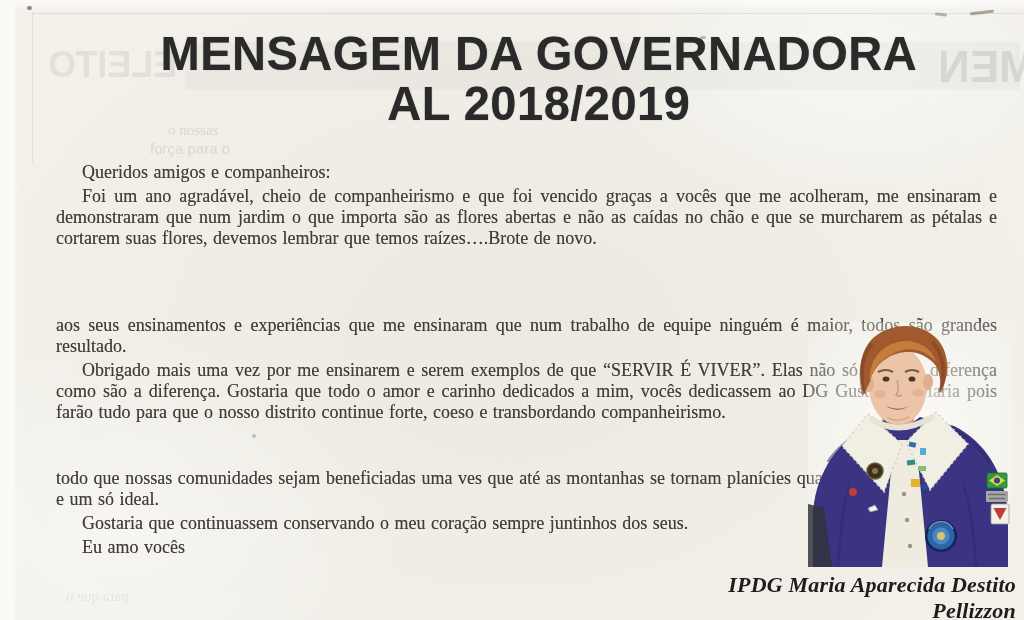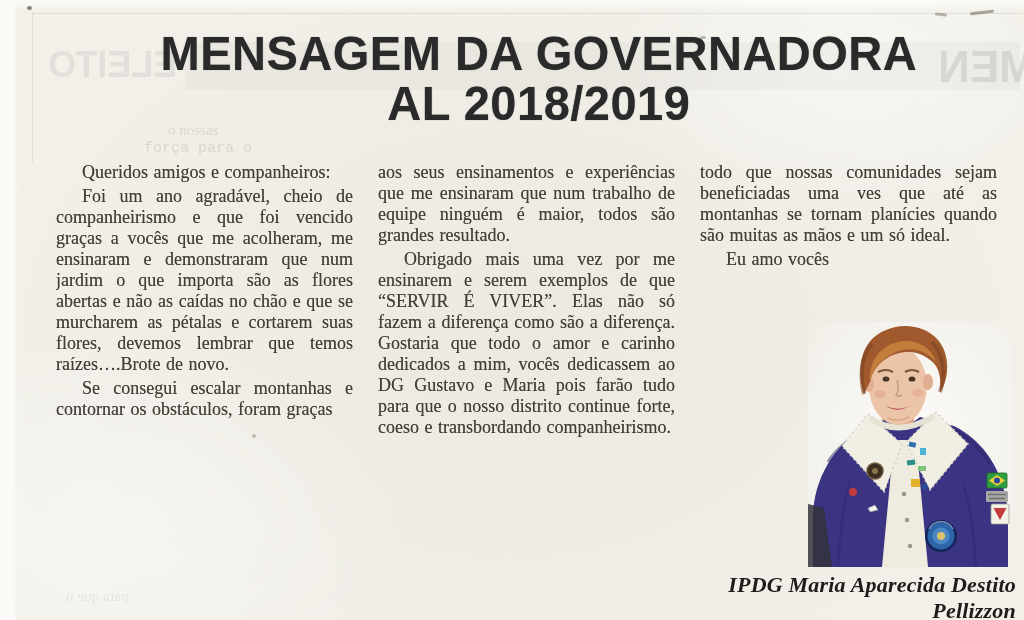--- a/index.html
+++ b/index.html
@@ -22,21 +22,21 @@
   .headline{
     position:absolute; left:0; right:0; top:28px; padding-left:56px;
     text-align:center; font-family:"Liberation Sans", sans-serif;
     font-weight:700; font-size:49px; line-height:50px; letter-spacing:.5px;
     color:var(--headline-ink); transform:scaleX(.96);
     text-shadow:0 0 1px rgba(42,42,42,.55);
   }
   
   .columns{
     position:absolute; left:56px; top:162px; width:941px; height:434px;
-    display:flex; gap:25px; overflow:hidden;
+    display:flex; gap:25px; overflow:hidden;flex-direction:column;
   }
   .column{flex:1 1 0; min-width:0;}
   .column p{
     margin:0 0 3px 0; font-size:18px; line-height:21px; text-align:justify;
     text-indent:26px; color:var(--ink); word-spacing:1px;
     text-shadow:0 0 .5px rgba(65,62,55,.6);
   }
   .column p.cont{text-indent:0;}
   
   .photo{position:absolute; left:808px; top:322px; width:205px; height:245px;}
@@ -44,21 +44,21 @@
     position:absolute; left:716px; top:572px; width:300px; text-align:right;
     font-weight:700; font-style:italic; font-size:22px; color:var(--caption-ink);
     letter-spacing:.2px;
   }
   
   .ghost{position:absolute; color:#5d5d5d; font-family:"Liberation Sans", sans-serif; pointer-events:none; white-space:nowrap;}
   .mirror{transform:scaleX(-1);}
   .g-top-left{left:48px; top:44px; font-size:36px; font-weight:700; opacity:.10;}
   .g-top-right{left:938px; top:42px; font-size:44px; font-weight:700; opacity:.15;}
   .g-line1{left:168px; top:122px; font-size:15px; font-family:"Liberation Serif",serif; opacity:.16;}
-  .g-line2{left:144px; top:140px; font-size:15px; font-family:Liberation Mono, monospace; opacity:.16;}
+  .g-line2{left:150px; top:140px; font-size:15px; font-family:Liberation Sans, sans-serif; opacity:.16;}
   .g-bottom{left:66px; top:588px; font-size:15px; font-family:"Liberation Serif",serif; opacity:.10;}
   .ghost-band{position:absolute; left:185px; top:42px; width:835px; height:48px; background:rgba(70,70,70,.035);}
   .scanline-h{position:absolute; left:32px; top:13px; width:990px; height:1px; background:rgba(0,0,0,.08);}
   .scanline-v{position:absolute; left:32px; top:13px; width:1px; height:150px; background:rgba(0,0,0,.06);}
   .speck{position:absolute; background:#6a6456; border-radius:2px;}
   .sp1{left:27px; top:6px; width:5px; height:4px; opacity:.75;}
   .sp2{left:970px; top:11px; width:24px; height:3px; opacity:.55; transform:rotate(-7deg);}
   .sp3{left:935px; top:13px; width:12px; height:3px; opacity:.45; transform:rotate(5deg);}
   .sp4{left:700px; top:36px; width:6px; height:3px; opacity:.4;}
   .sp5{left:252px; top:434px; width:4px; height:4px; opacity:.35; border-radius:50%;}
@@ -84,28 +84,28 @@
 
   <div class="headline">
     <div>MENSAGEM DA GOVERNADORA</div>
     <div>AL 2018/2019</div>
   </div>
 
   <div class="columns">
       <div class="column">
         <p class="">Queridos amigos e companheiros:</p>
         <p class="">Foi um ano agradável, cheio de companheirismo e que foi vencido graças a vocês que me acolheram, me ensinaram e demonstraram que num jardim o que importa são as flores abertas e não as caídas no chão e que se murcharem as pétalas e cortarem suas flores, devemos lembrar que temos raízes….Brote de novo.</p>
-        <p class="">Se consegui escalar montanhas e contornar os obstáculos, foram graças</p>
       </div>
       <div class="column">
         <p class="cont">aos seus ensinamentos e experiências que me ensinaram que num trabalho de equipe ninguém é maior, todos são grandes resultado.</p>
         <p class="">Obrigado mais uma vez por me ensinarem e serem exemplos de que “SERVIR É VIVER”.  Elas não só fazem a diferença como são a diferença. Gostaria que todo o amor e carinho dedicados a mim, vocês dedicassem ao DG Gustavo e Maria pois farão tudo para que o nosso distrito continue forte, coeso e transbordando companheirismo.</p>
       </div>
       <div class="column">
         <p class="cont">todo que nossas comunidades sejam beneficiadas uma ves que até as montanhas se tornam planícies quando são muitas as mãos e um só ideal.</p>
+        <p class="">Gostaria que continuassem conservando o meu coração sempre juntinhos dos seus.</p>
         <p class="">Eu amo vocês</p>
       </div>
     </div>
 
   <div class="photo">
     <svg width="205" height="245" viewBox="0 0 205 245">
 
       <radialGradient id="bgfade" cx="50%" cy="45%" r="70%">
         <stop offset="0%" stop-color="#fcfbf8" stop-opacity="0.9"></stop>
         <stop offset="80%" stop-color="#fcfbf8" stop-opacity="0.25"></stop>

